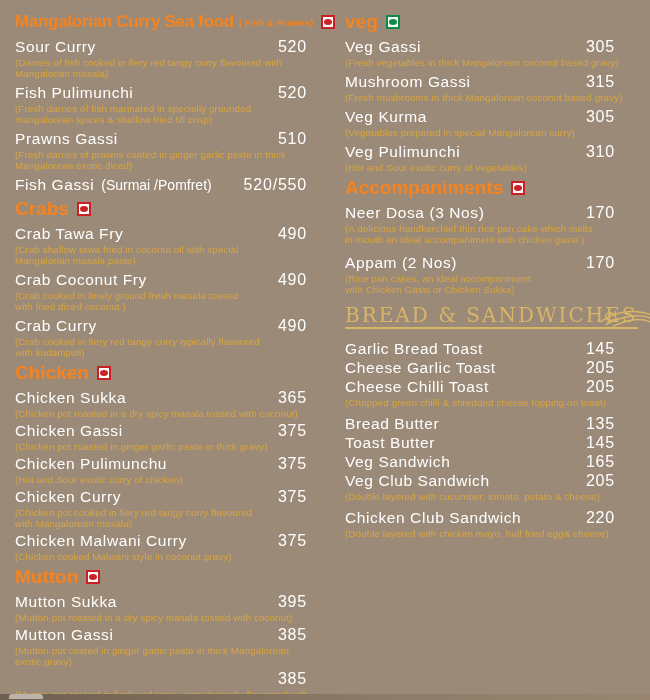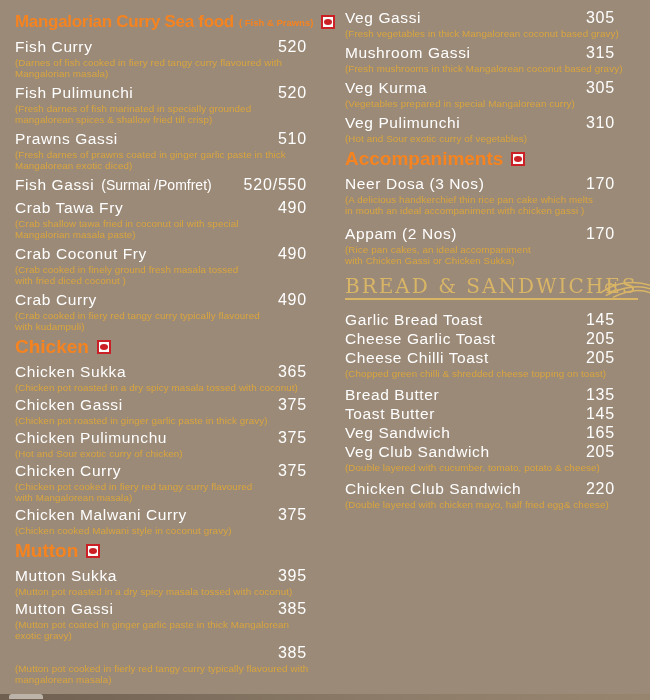--- a/index.html
+++ b/index.html
@@ -97,21 +97,21 @@
       <span class="section-title">Mangalorian Curry Sea food</span>
       <span class="section-subtitle">( Fish &amp; Prawns)</span>
       <span class="marker nonveg">
         <span class="marker-dot"></span>
       </span>
 
     </div>
     <div class="items">
           <div class="item has-desc">
     <div class="item-row">
-      <span class="item-name">Fish Curry</span>
+      <span class="item-name">Sour Curry</span>
 
       <span class="item-price">520</span>
     </div>
     <div class="item-desc">(Darnes of fish cooked in fiery red tangy curry flavoured with
 Mangalorian masala)</div>
   </div>
           <div class="item has-desc">
     <div class="item-row">
       <span class="item-name">Fish Pulimunchi</span>
 
@@ -133,20 +133,28 @@
     <div class="item-row">
       <span class="item-name">Fish Gassi</span>
       <span class="item-note">(Surmai /Pomfret)</span>
       <span class="item-price">520/550</span>
     </div>
 
   </div>
         </div>
   </section>
       <section class="section sec-crabs">
+    <div class="section-header">
+      <span class="section-title">Crabs</span>
+
+      <span class="marker nonveg">
+        <span class="marker-dot"></span>
+      </span>
+
+    </div>
     <div class="items">
           <div class="item has-desc">
     <div class="item-row">
       <span class="item-name">Crab Tawa Fry</span>
 
       <span class="item-price">490</span>
     </div>
     <div class="item-desc">(Crab shallow tawa fried in coconut oil with special
 Mangalorian masala paste)</div>
   </div>
@@ -256,20 +264,28 @@
       <span class="item-price">385</span>
     </div>
     <div class="item-desc">(Mutton pot cooked in fierly red tangy curry typically flavoured with
 mangalorean masala)</div>
   </div>
         </div>
   </section>
     </div>
   <div class="col col-right">
       <section class="section sec-veg">
+    <div class="section-header">
+      <span class="section-title">veg</span>
+
+      <span class="marker veg">
+        <span class="marker-dot"></span>
+      </span>
+
+    </div>
     <div class="items">
           <div class="item has-desc">
     <div class="item-row">
       <span class="item-name">Veg Gassi</span>
 
       <span class="item-price">305</span>
     </div>
     <div class="item-desc">(Fresh vegetables in thick Mangalorean coconut based gravy)</div>
   </div>
           <div class="item has-desc">

